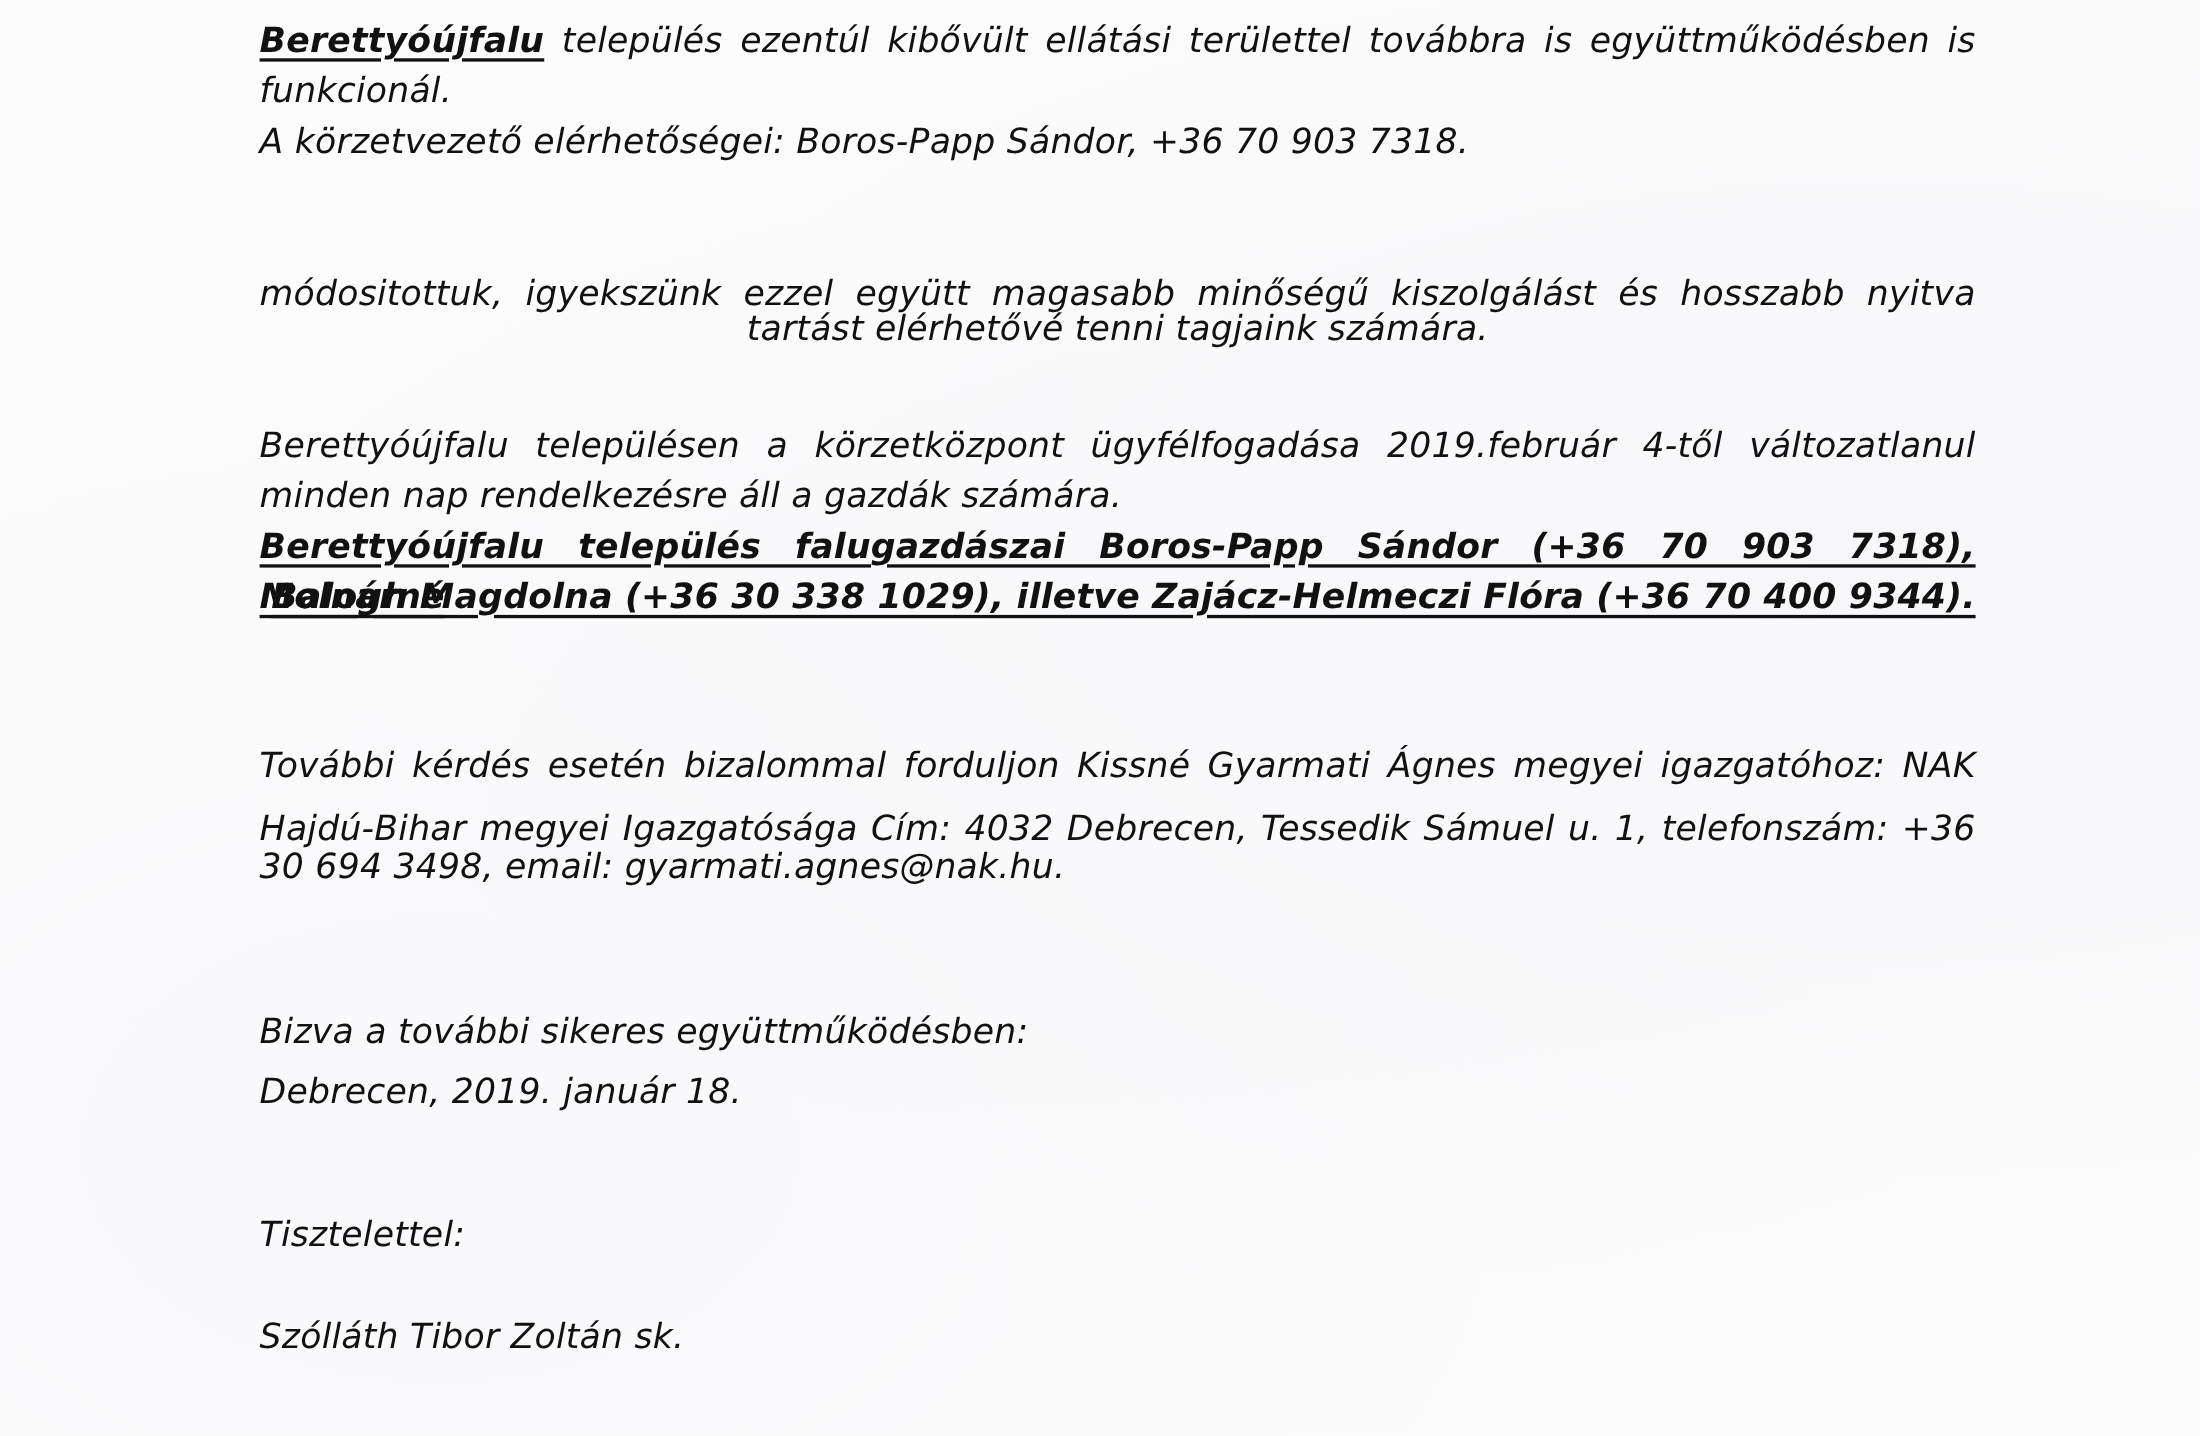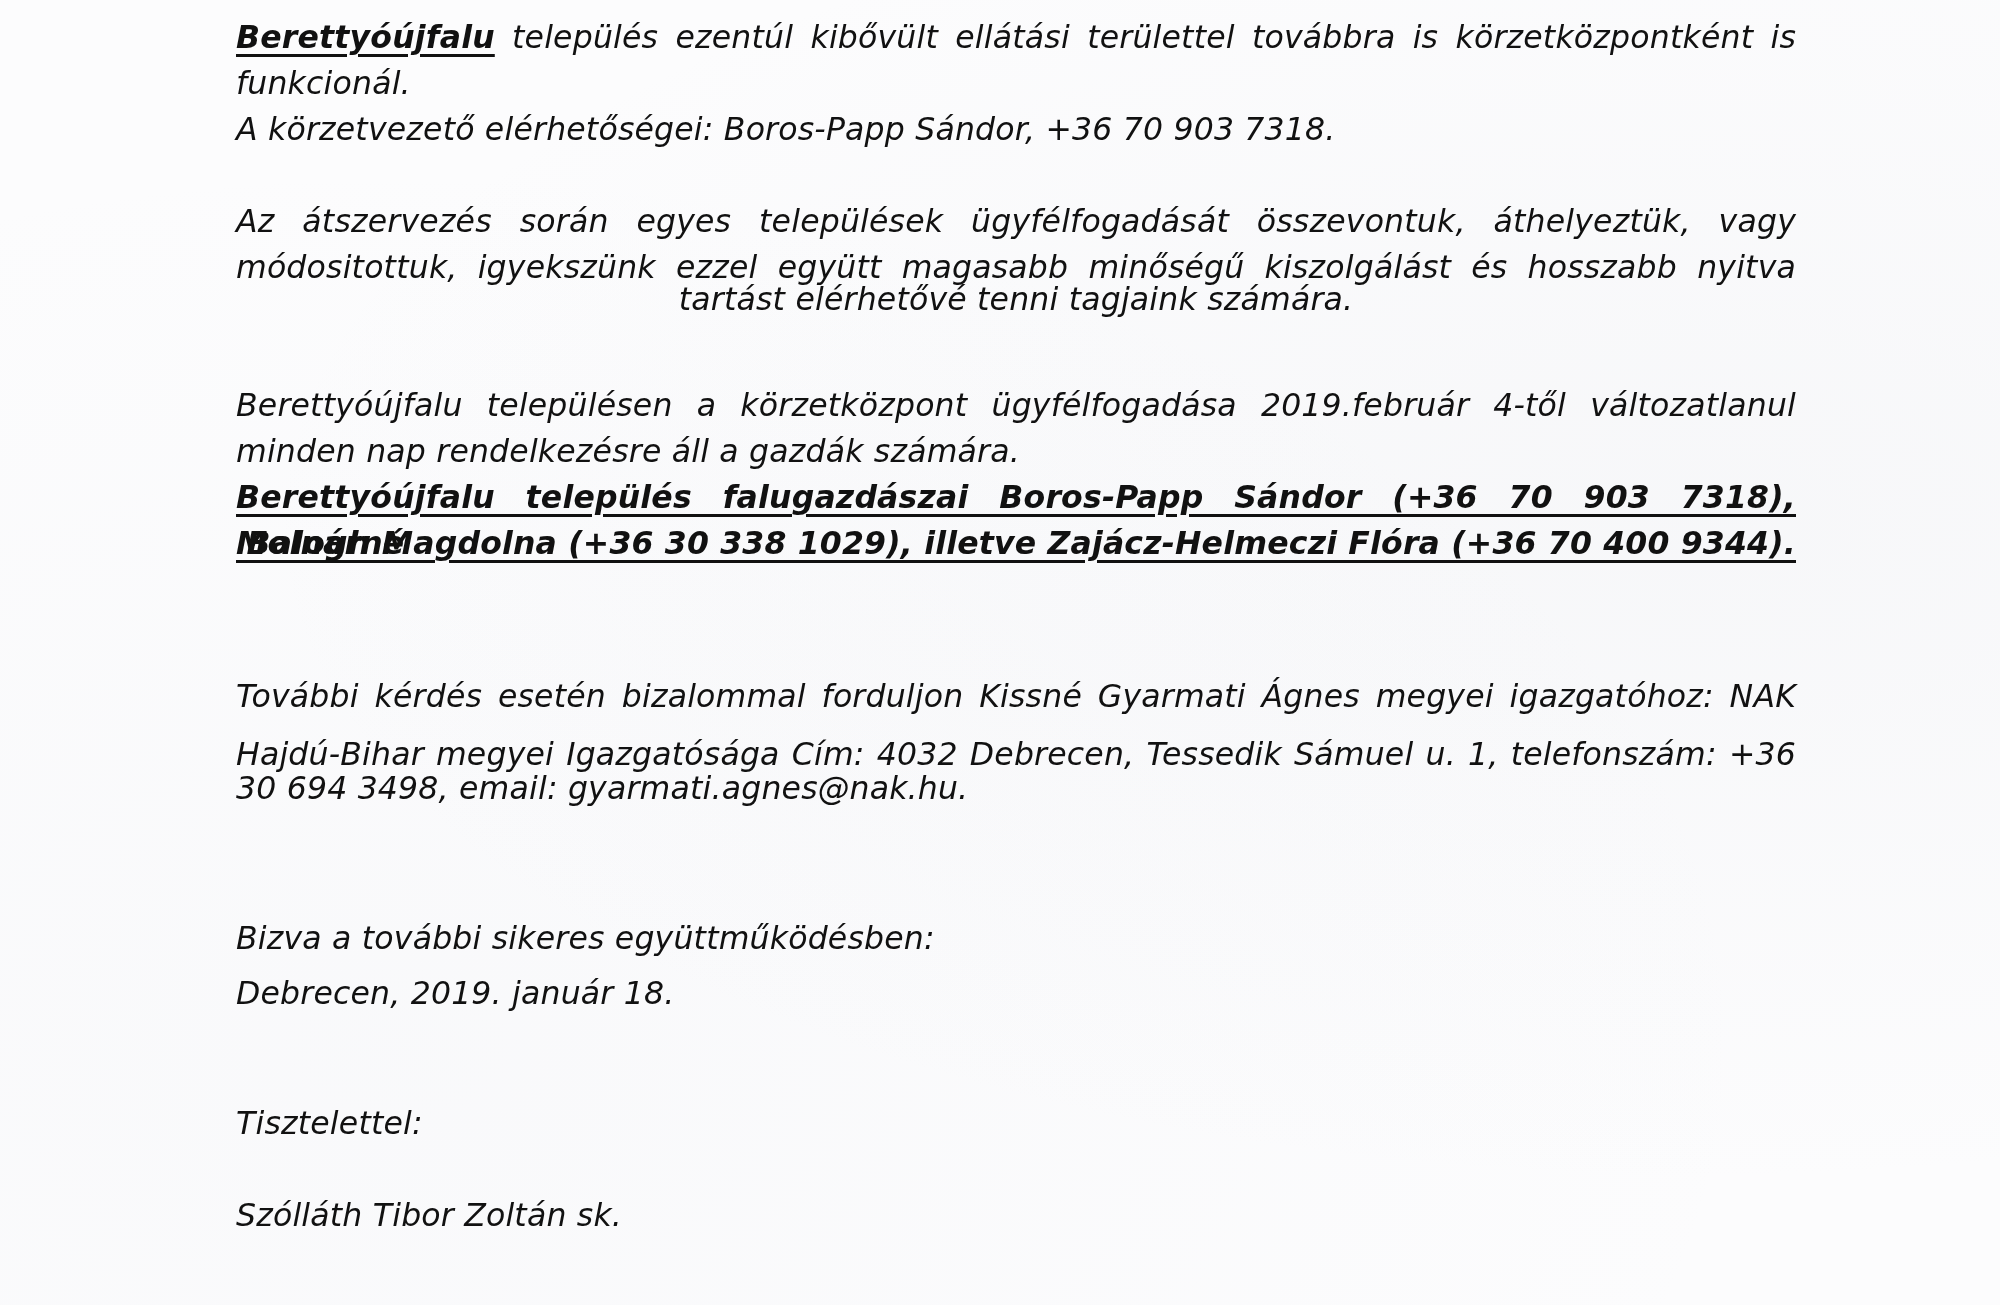--- a/index.html
+++ b/index.html
@@ -45,26 +45,25 @@
       text-decoration-thickness: 3px;
       text-underline-offset: 6px;
     }
   </style>
 </head>
 <body>
 
 <div class="page">
 
   <div class="line justify" style="top: 14px;">
-    <span class="bold u">Berettyóújfalu</span><span> település ezentúl kibővült ellátási területtel továbbra is körzetközpontként is</span>
+    <span class="bold u">Berettyóújfalu</span><span> település ezentúl kibővült ellátási területtel továbbra is együttműködésben is</span>
   </div>
   <div class="line" style="top: 60px;">funkcionál.</div>
   <div class="line" style="top: 106px;">A körzetvezető elérhetőségei: Boros-Papp Sándor, +36 70 903 7318.</div>
 
-  <div class="line justify" style="top: 198px;">Az átszervezés során egyes települések ügyfélfogadását összevontuk, áthelyeztük, vagy</div>
   <div class="line justify" style="top: 244px;">módositottuk, igyekszünk ezzel együtt magasabb minőségű kiszolgálást és hosszabb nyitva</div>
   <div class="line" style="top: 276px; text-align: center;">tartást elérhetővé tenni tagjaink számára.</div>
 
   <div class="line justify" style="top: 382px;">Berettyóújfalu településen a körzetközpont ügyfélfogadása 2019.február 4-től változatlanul</div>
   <div class="line" style="top: 428px;">minden nap rendelkezésre áll a gazdák számára.</div>
   <div class="line justify bold u" style="top: 474px;">Berettyóújfalu település falugazdászai Boros-Papp Sándor (+36 70 903 7318), Molnárné</div>
   <div class="line bold u" style="top: 520px; text-align: right;">Balogh Magdolna (+36 30 338 1029), illetve Zajácz-Helmeczi Flóra (+36 70 400 9344).</div>
 
   <div class="line justify" style="top: 673px;">További kérdés esetén bizalommal forduljon Kissné Gyarmati Ágnes megyei igazgatóhoz: NAK</div>
   <div class="line justify" style="top: 719px; margin-top: 12px;">Hajdú-Bihar megyei Igazgatósága Cím: 4032 Debrecen, Tessedik Sámuel u. 1, telefonszám: +36</div>

